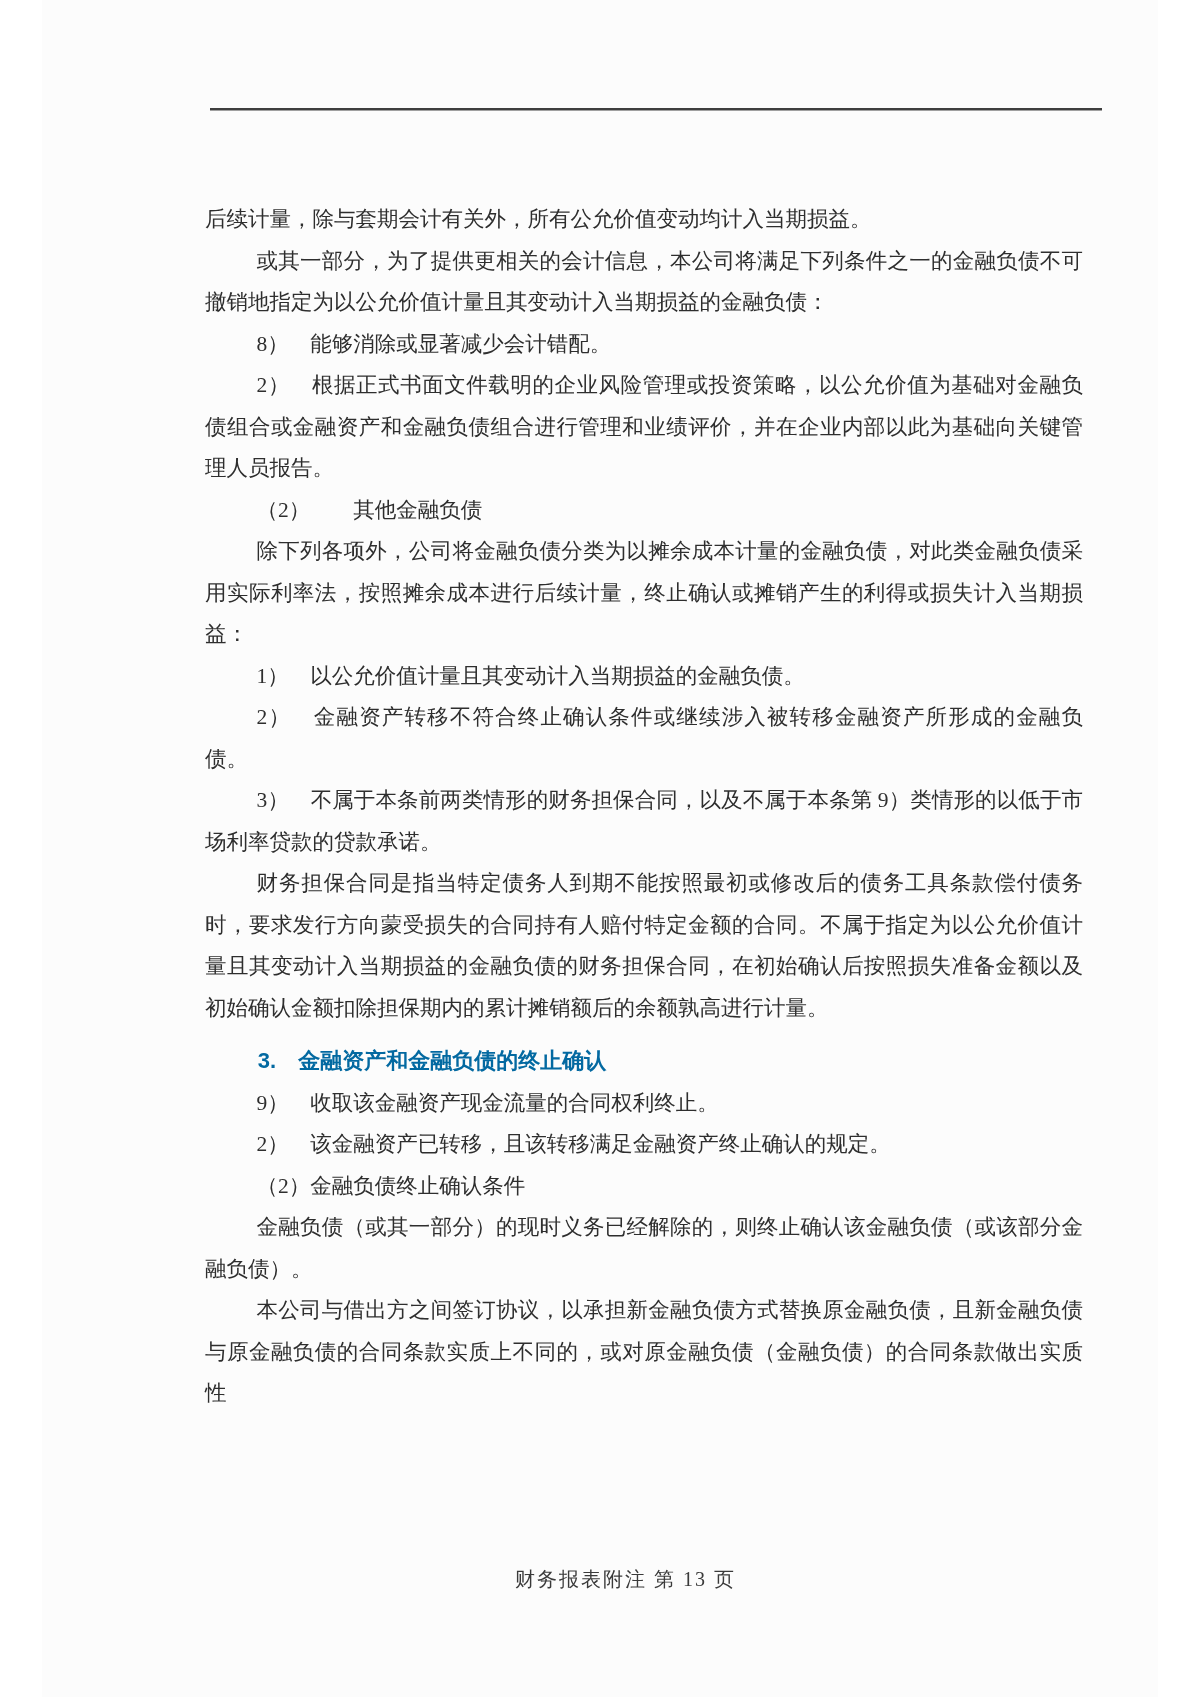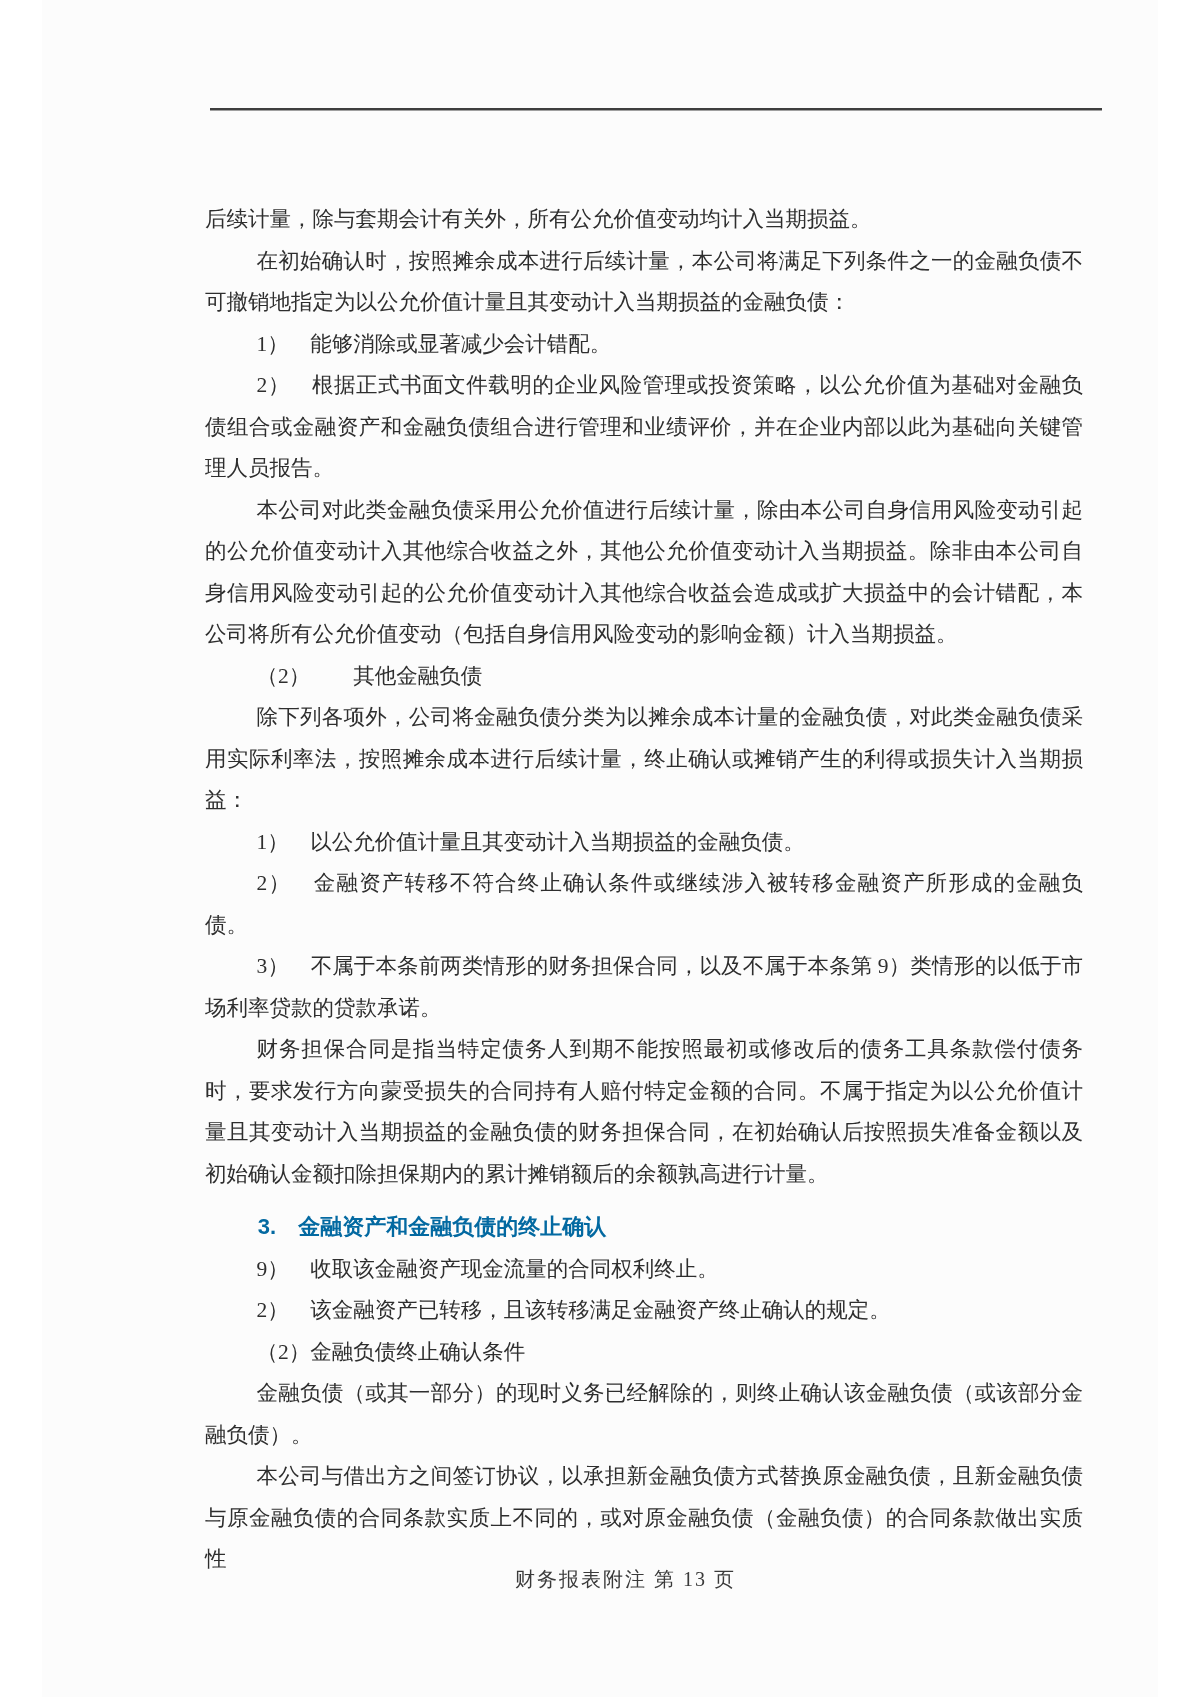--- a/index.html
+++ b/index.html
@@ -56,24 +56,23 @@
     color: #3a3a3a;
   }
 </style>
 </head>
 <body>
 
 <div class="page">
   <div class="header-rule"></div>
   <div class="content">
       <p class="body">后续计量，除与套期会计有关外，所有公允价值变动均计入当期损益。</p>
-      <p class="body indent">在初始确认时，按照摊余成本进行后续计量，本公司将满足下列条件之一的金融负债不可撤销地指定为以公允价值计量且其变动计入当期损益的金融负债：</p>
-      <p class="item indent">1）　能够消除或显著减少会计错配。</p>
+      <p class="body indent">或其一部分，为了提供更相关的会计信息，本公司将满足下列条件之一的金融负债不可撤销地指定为以公允价值计量且其变动计入当期损益的金融负债：</p>
+      <p class="item indent">8）　能够消除或显著减少会计错配。</p>
       <p class="item indent">2）　根据正式书面文件载明的企业风险管理或投资策略，以公允价值为基础对金融负债组合或金融资产和金融负债组合进行管理和业绩评价，并在企业内部以此为基础向关键管理人员报告。</p>
-      <p class="body indent">本公司对此类金融负债采用公允价值进行后续计量，除由本公司自身信用风险变动引起的公允价值变动计入其他综合收益之外，其他公允价值变动计入当期损益。除非由本公司自身信用风险变动引起的公允价值变动计入其他综合收益会造成或扩大损益中的会计错配，本公司将所有公允价值变动（包括自身信用风险变动的影响金额）计入当期损益。</p>
       <p class="body indent">（2）　　其他金融负债</p>
       <p class="body indent">除下列各项外，公司将金融负债分类为以摊余成本计量的金融负债，对此类金融负债采用实际利率法，按照摊余成本进行后续计量，终止确认或摊销产生的利得或损失计入当期损益：</p>
       <p class="item indent">1）　以公允价值计量且其变动计入当期损益的金融负债。</p>
       <p class="item indent">2）　金融资产转移不符合终止确认条件或继续涉入被转移金融资产所形成的金融负债。</p>
       <p class="item indent">3）　不属于本条前两类情形的财务担保合同，以及不属于本条第 9）类情形的以低于市场利率贷款的贷款承诺。</p>
       <p class="body indent">财务担保合同是指当特定债务人到期不能按照最初或修改后的债务工具条款偿付债务时，要求发行方向蒙受损失的合同持有人赔付特定金额的合同。不属于指定为以公允价值计量且其变动计入当期损益的金融负债的财务担保合同，在初始确认后按照损失准备金额以及初始确认金额扣除担保期内的累计摊销额后的余额孰高进行计量。</p>
       <p class="heading indent">3.　金融资产和金融负债的终止确认</p>
       <p class="item indent">9）　收取该金融资产现金流量的合同权利终止。</p>
       <p class="item indent">2）　该金融资产已转移，且该转移满足金融资产终止确认的规定。</p>
       <p class="body indent">（2）金融负债终止确认条件</p>

